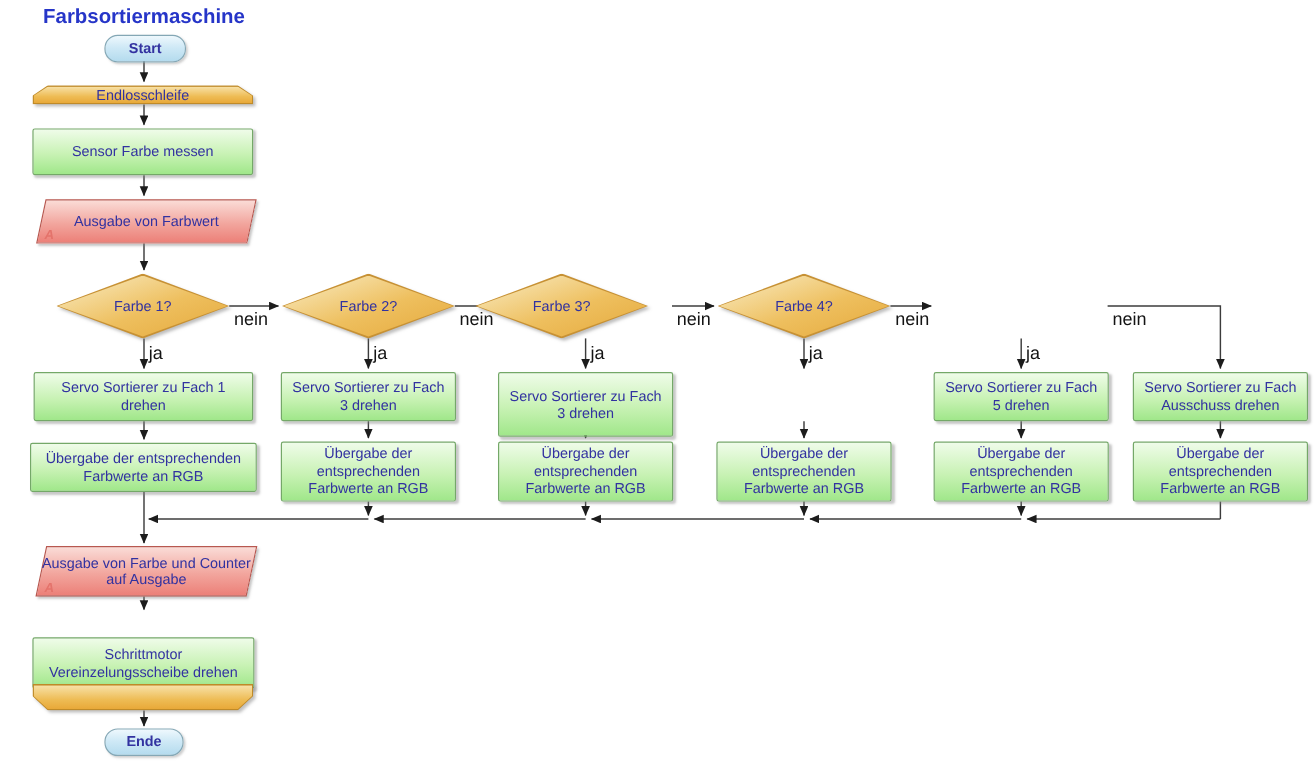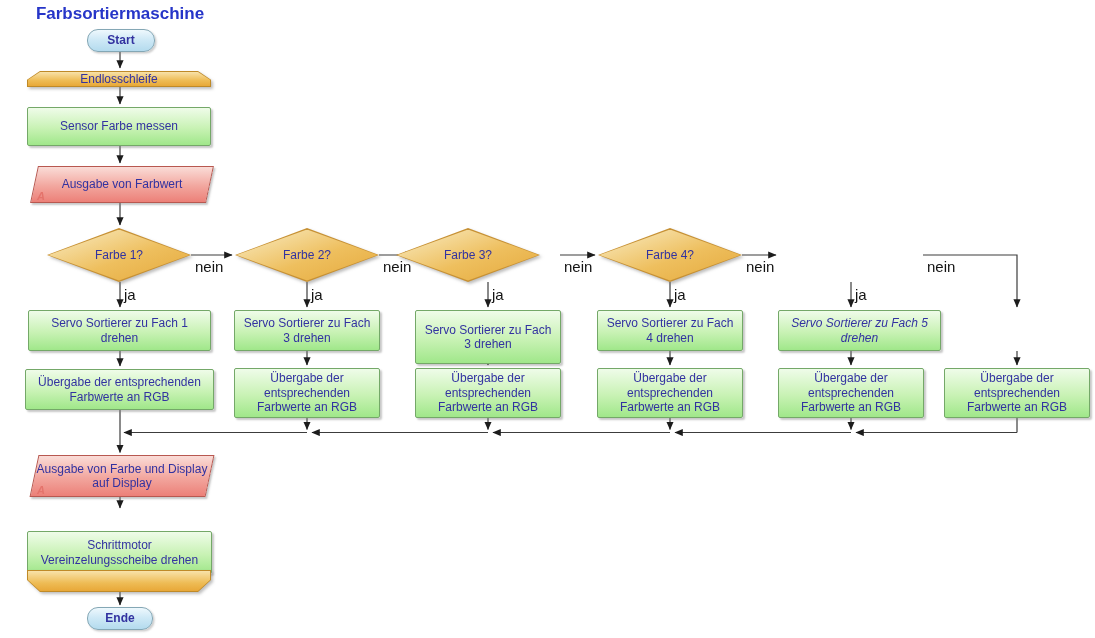--- a/index.html
+++ b/index.html
@@ -158,25 +158,25 @@
 
   <div class="node rect" style="left:28px;top:310px;width:183px;height:41px;">
     <span class="lbl">Servo Sortierer zu Fach 1 drehen</span>
   </div>
   <div class="node rect" style="left:234px;top:310px;width:146px;height:41px;">
     <span class="lbl">Servo Sortierer zu Fach 3 drehen</span>
   </div>
   <div class="node rect" style="left:415px;top:310px;width:146px;height:54px;">
     <span class="lbl">Servo Sortierer zu Fach 3 drehen</span>
   </div>
-  <div class="node rect" style="left:597px;top:310px;width:146px;height:41px;">
-    <span class="lbl">Servo Sortierer zu Fach 4 drehen</span>
-  </div>
-  <div class="node rect" style="left:778px;top:310px;width:163px;height:41px;font-style:italic;">
+  <div class="node rect" style="left:778px;top:310px;width:146px;height:41px;">
     <span class="lbl">Servo Sortierer zu Fach 5 drehen</span>
+  </div>
+  <div class="node rect" style="left:944px;top:310px;width:146px;height:41px;">
+    <span class="lbl">Servo Sortierer zu Fach Ausschuss drehen</span>
   </div>
 
   <div class="node rect" style="left:25px;top:369px;width:189px;height:41px;">
     <span class="lbl">Übergabe der entsprechenden Farbwerte an RGB</span>
   </div>
   <div class="node rect" style="left:234px;top:368px;width:146px;height:50px;">
     <span class="lbl">Übergabe der entsprechenden Farbwerte an RGB</span>
   </div>
   <div class="node rect" style="left:415px;top:368px;width:146px;height:50px;">
     <span class="lbl">Übergabe der entsprechenden Farbwerte an RGB</span>
@@ -187,21 +187,21 @@
   <div class="node rect" style="left:778px;top:368px;width:146px;height:50px;">
     <span class="lbl">Übergabe der entsprechenden Farbwerte an RGB</span>
   </div>
   <div class="node rect" style="left:944px;top:368px;width:146px;height:50px;">
     <span class="lbl">Übergabe der entsprechenden Farbwerte an RGB</span>
   </div>
 
   <div class="node" style="left:34px;top:455px;width:176px;height:42px;">
     <div class="io-bg"></div>
     <span class="io-a">A</span>
-    <span class="lbl">Ausgabe von Farbe und Display auf Display</span>
+    <span class="lbl">Ausgabe von Farbe und Counter auf Ausgabe</span>
   </div>
 
   <div class="node rect" style="left:27px;top:510px;width:185px;height:43px;margin-top:21px;">
     <span class="lbl">Schrittmotor Vereinzelungsscheibe drehen</span>
   </div>
 
   <div class="node shape-wrap" style="left:27px;top:570px;width:184px;height:22px;">
     <div class="le-border"></div>
     <div class="le-fill"></div>
   </div>

